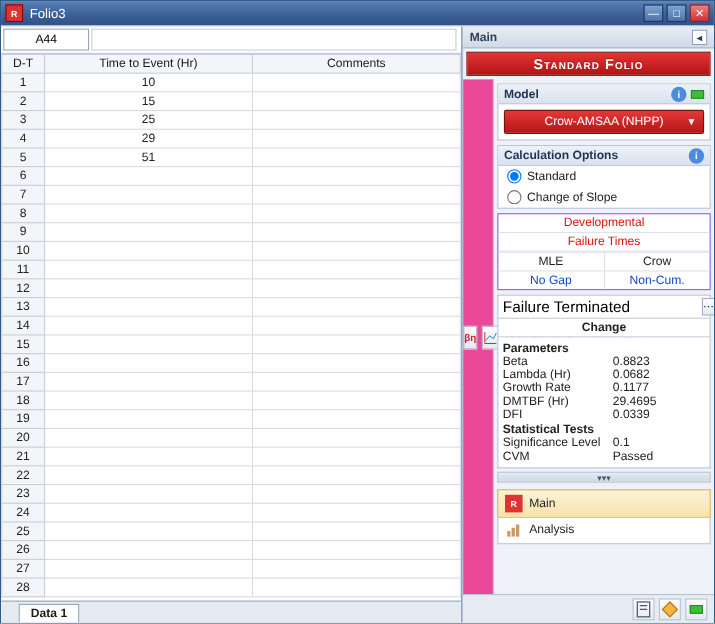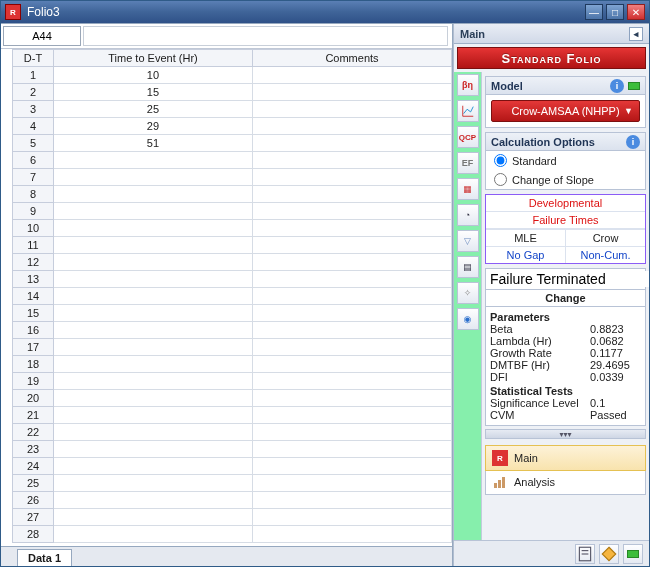--- a/index.html
+++ b/index.html
@@ -15,43 +15,43 @@
 .titlebar .win-btn.close { background: linear-gradient(to bottom,#f08080,#d03030); border-color:#902020; }
 
 .content { flex: 1; display: flex; background: #fff; border-top:1px solid #96a8bf; overflow:hidden; }
 
 
 .left { flex: 1; display: flex; flex-direction: column; border-right: 1px solid #96a8bf; min-width: 0; }
 .namebox-row { display: flex; border-bottom: 1px solid #c0c8d6; background:#fff; }
 .namebox { width: 78px; height: 20px; border: 1px solid #9aa7b8; margin: 2px; display:flex; align-items:center; justify-content:center; font-size:11px; background:#fff; }
 .formula-bar { flex:1; margin:2px 4px 2px 0; border:1px solid #c8cfd9; background:#fff; }
 
-.grid-wrap { flex:1; overflow:auto; position:relative;margin-left:11px; }
+.grid-wrap { flex:1; overflow:auto; position:relative; }
 table.grid { border-collapse: collapse; width: 100%; font-size: 11px; color:#222; }
 table.grid th, table.grid td { border: 1px solid #d6dce5; height: 17px; padding: 0 4px; text-align: center; background:#fff; }
 table.grid th { background: #f3f5f9; font-weight: normal; color:#1a1a1a; border-color:#c6cddc; }
 table.grid td.rowhdr { background:#f3f5f9; border-color:#c6cddc; width:32px; }
 table.grid td.data { text-align:center; }
 table.grid td.comments { text-align:left; }
 .col-dt { width:34px; }
 .col-time { width:165px; }
 .col-comm { width:165px; }
 
 .sheet-tabs { height: 20px; border-top:1px solid #96a8bf; background:#e5e9f0; display:flex; align-items:flex-end; font-size:11px; }
 .sheet-tab { padding:2px 10px; background:#fff; border:1px solid #96a8bf; border-bottom:none; margin-left:16px; font-weight:bold; color:#1a1a1a;}
 
 
-.right { width: 196px; display:flex; flex-direction:column; background:#eef1f6; border-left:1px solid #b0bdd0; }
+.right { width: 229px; display:flex; flex-direction:column; background:#eef1f6; border-left:1px solid #b0bdd0; }
 .panel-hdr { height:20px; background:linear-gradient(to bottom,#e9edf5,#d1d9e8); border-bottom:1px solid #9fb0c7; display:flex; align-items:center; padding:0 6px; font-size:11px; font-weight:bold; color:#2b3f59; justify-content:space-between; }
 .panel-hdr .collapse { width:14px; height:14px; border:1px solid #8da2bf; background:#fff; display:flex; align-items:center; justify-content:center; font-size:9px; cursor:pointer; }
 
 .banner { height:22px; background:linear-gradient(to bottom,#e53434,#b01414); color:#fff; display:flex; align-items:center; justify-content:center; font-variant:small-caps; letter-spacing:1px; font-size:13px; font-weight:600; margin:3px; border:1px solid #7a0f0f; text-shadow:0 -1px 0 rgba(0,0,0,.3); }
 
 .panel-body { flex:1; display:flex; overflow:hidden; }
-.vtoolbar { width:28px; background:#86efac; border-right:1px solid #c1cbdc; display:flex; flex-direction:column; align-items:center; padding-top:2px; gap:4px; }
+.vtoolbar { width:28px; background:#ec4899; border-right:1px solid #c1cbdc; display:flex; flex-direction:row; align-items:center; padding-top:2px; gap:4px; }
 .vtoolbar .vbtn { width:22px; height:22px; border:1px solid #b8c3d6; background:linear-gradient(to bottom,#fefeff,#e4e9f2); display:flex; align-items:center; justify-content:center; font-size:9px; color:#334; cursor:pointer; }
 .vtoolbar .vbtn svg { width:14px; height:14px; }
 
 .panel-main { flex:1; overflow-y:auto; padding:0 3px 3px 3px; font-size:11px; color:#222; }
 
 .section { background:#fff; border:1px solid #b8c3d6; margin-top:4px; }
 .section-hdr { height:18px; background:linear-gradient(to bottom,#edf1f7,#dbe2ee); border-bottom:1px solid #b8c3d6; display:flex; align-items:center; padding:0 5px; font-weight:bold; color:#1f3455; font-size:11px; justify-content:space-between; }
 .section-hdr .info-icon { width:14px; height:14px; border-radius:50%; background:#4b8be0; color:#fff; display:flex; align-items:center; justify-content:center; font-size:9px; font-weight:bold; cursor:pointer;}
 .section-hdr .hdr-right-icons { display:flex; gap:4px; align-items:center;}
 .section-hdr .lamp { width:12px;height:8px; background:#3cbd3c; border:1px solid #278827;}

